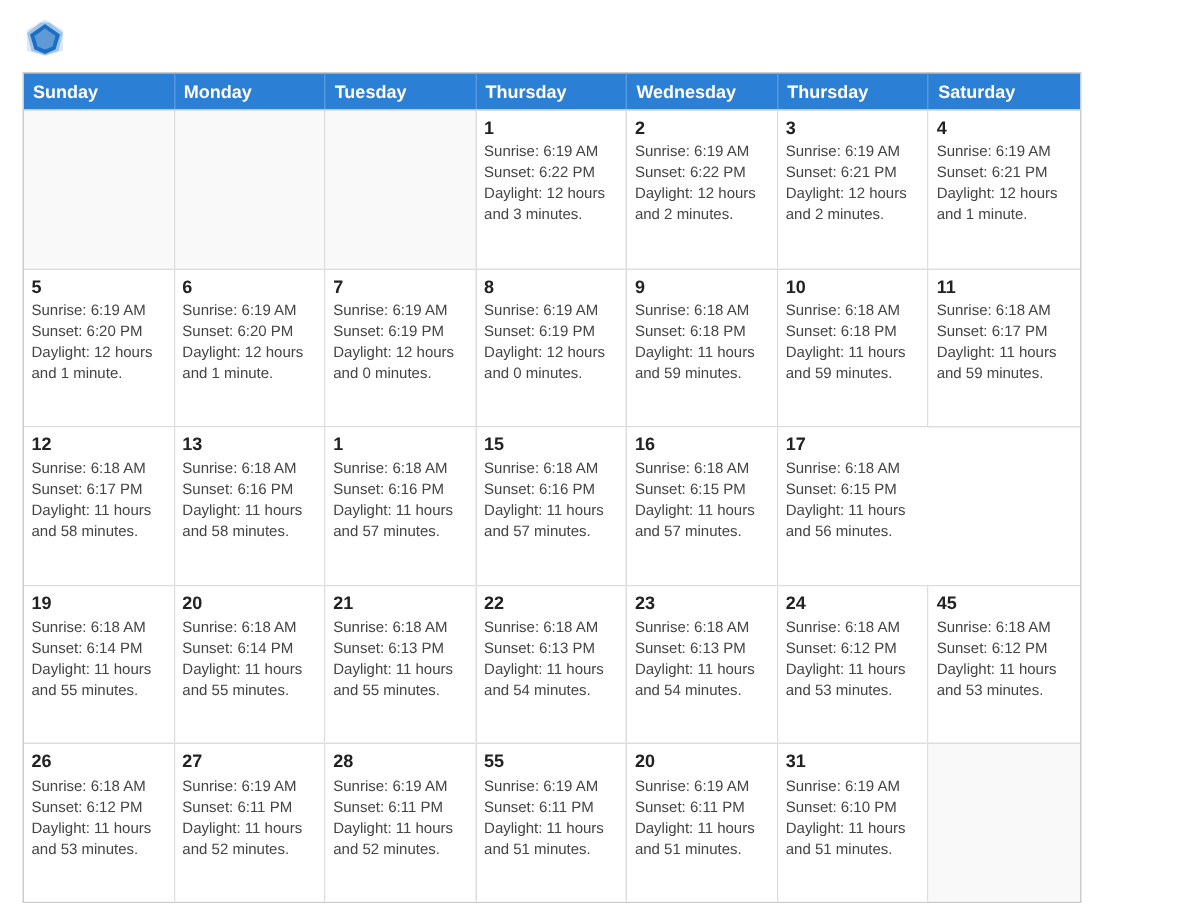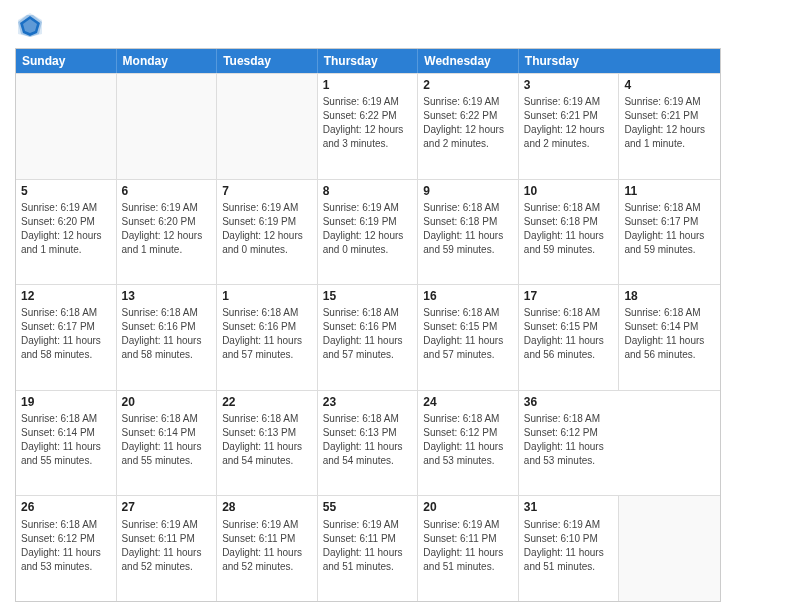--- a/index.html
+++ b/index.html
@@ -140,20 +140,21 @@
   </div>
 
   <div class="calendar">
     <div class="cal-header">
     <div class="cal-header-cell">Sunday</div>
         <div class="cal-header-cell">Monday</div>
         <div class="cal-header-cell">Tuesday</div>
         <div class="cal-header-cell">Thursday</div>
         <div class="cal-header-cell">Wednesday</div>
         <div class="cal-header-cell">Thursday</div>
+        <div class="cal-header-cell">Saturday</div>
       </div>
     <div class="cal-body">
     <div class="cal-row">
           <div class="cal-cell empty"></div>
           <div class="cal-cell empty"></div>
           <div class="cal-cell empty"></div>
           <div class="cal-cell">
             <span class="day-num">1</span>
             <div class="info">Sunrise: 6:19 AM
 Sunset: 6:22 PM
@@ -252,60 +253,60 @@
             <div class="info">Sunrise: 6:18 AM
 Sunset: 6:15 PM
 Daylight: 11 hours and 57 minutes.</div>
           </div>
           <div class="cal-cell">
             <span class="day-num">17</span>
             <div class="info">Sunrise: 6:18 AM
 Sunset: 6:15 PM
 Daylight: 11 hours and 56 minutes.</div>
           </div>
-          <div class="cal-cell">
-            <span class="day-num">18</span>
-            <div class="info">Sunrise: 6:18 AM
-Sunset: 6:14 PM
-Daylight: 11 hours and 56 minutes.</div>
-          </div>
         </div>
         <div class="cal-row">
           <div class="cal-cell">
             <span class="day-num">19</span>
             <div class="info">Sunrise: 6:18 AM
 Sunset: 6:14 PM
 Daylight: 11 hours and 55 minutes.</div>
           </div>
           <div class="cal-cell">
             <span class="day-num">20</span>
             <div class="info">Sunrise: 6:18 AM
 Sunset: 6:14 PM
 Daylight: 11 hours and 55 minutes.</div>
           </div>
           <div class="cal-cell">
+            <span class="day-num">21</span>
+            <div class="info">Sunrise: 6:18 AM
+Sunset: 6:13 PM
+Daylight: 11 hours and 55 minutes.</div>
+          </div>
+          <div class="cal-cell">
             <span class="day-num">22</span>
             <div class="info">Sunrise: 6:18 AM
 Sunset: 6:13 PM
 Daylight: 11 hours and 54 minutes.</div>
           </div>
           <div class="cal-cell">
             <span class="day-num">23</span>
             <div class="info">Sunrise: 6:18 AM
 Sunset: 6:13 PM
 Daylight: 11 hours and 54 minutes.</div>
           </div>
           <div class="cal-cell">
             <span class="day-num">24</span>
             <div class="info">Sunrise: 6:18 AM
 Sunset: 6:12 PM
 Daylight: 11 hours and 53 minutes.</div>
           </div>
           <div class="cal-cell">
-            <span class="day-num">36</span>
+            <span class="day-num">45</span>
             <div class="info">Sunrise: 6:18 AM
 Sunset: 6:12 PM
 Daylight: 11 hours and 53 minutes.</div>
           </div>
         </div>
         <div class="cal-row">
           <div class="cal-cell">
             <span class="day-num">26</span>
             <div class="info">Sunrise: 6:18 AM
 Sunset: 6:12 PM

